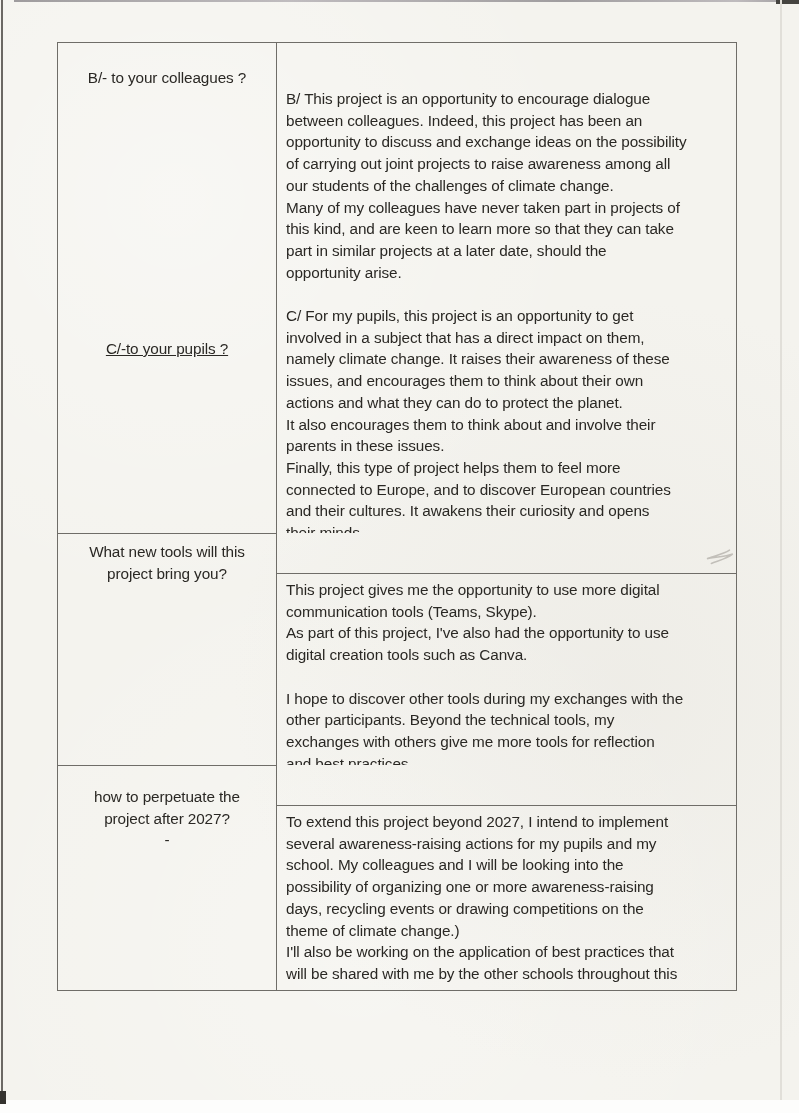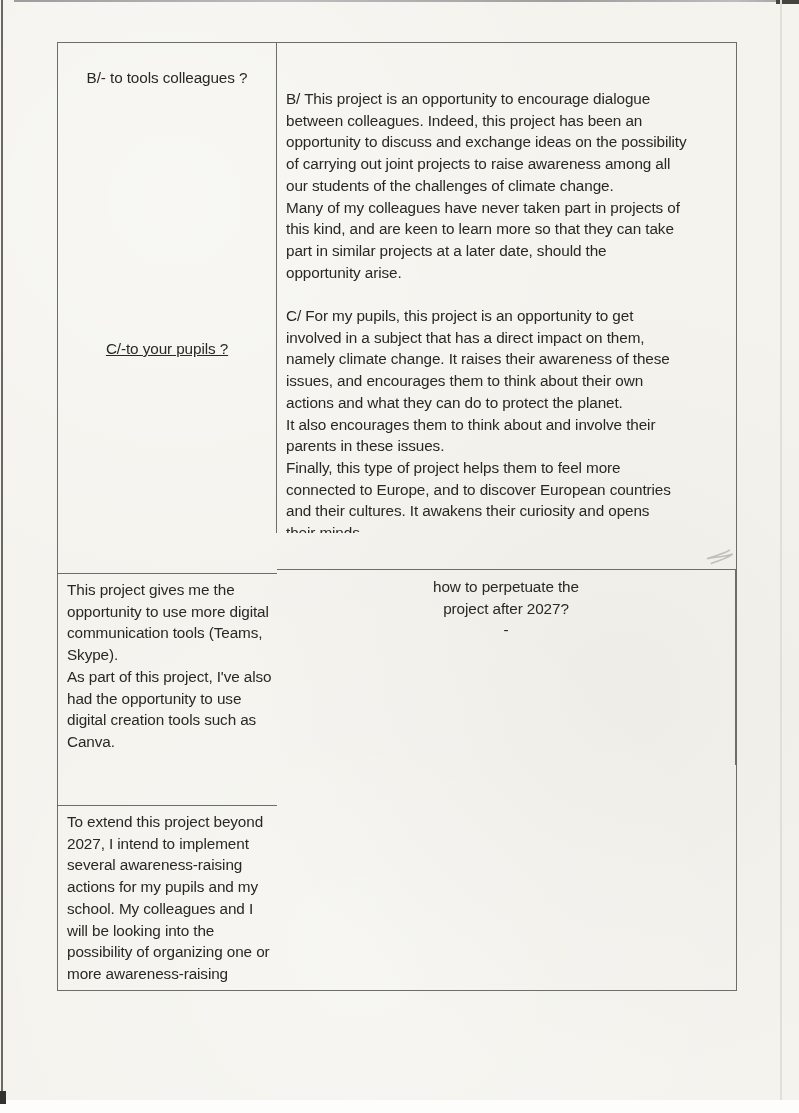--- a/index.html
+++ b/index.html
@@ -81,21 +81,21 @@
     text-align: center;
     position: relative;
   }
   .row2 { border-top: 1px solid #6f6d68; }
   .row3 { border-top: 1px solid #6f6d68; }
 
   .qcell .q-label { padding: 0 6px; }
   .q-b { position: absolute; top: 24px; left: 0; right: 0; }
   .q-c { position: absolute; top: 295px; left: 0; right: 0; text-decoration: underline; }
   .qcell.row2 { padding-top: 7px; }
-  .qcell.row3 { padding-top: 6px; margin-top: 36px; }
+  .qcell.row3 { padding-top: 20px; }
 
   .acell { padding: 5px 4px 0 9px; margin-top: 40px; }
 </style>
 </head>
 <body>
 
 <div class="page">
 
   <div class="top-edge-line"></div>
   <div class="top-right-mark"></div>
@@ -103,21 +103,21 @@
   <div class="right-edge-shadow"></div>
   <div class="scanner-strip"></div>
   <div class="bottom-left-mark"></div>
   <svg class="pencil-smudge" width="36" height="20" viewBox="0 0 36 20">
     <path d="M30 3 C 23 7, 12 8, 7 10 C 15 9, 26 9, 33 7 C 26 12, 16 13, 11 15" fill="none" stroke="#b7b4ae" stroke-width="1.6" stroke-linecap="round"></path>
   </svg>
 
   <div class="qa-table">
 
     <div class="cell qcell row1">
-      <div class="q-label q-b">B/- to tools colleagues ?</div>
+      <div class="q-label q-b">B/- to your colleagues ?</div>
       <div class="q-label q-c">C/-to your pupils ?</div>
     </div>
     <div class="cell acell row1">B/ This project is an opportunity to encourage dialogue
 between colleagues. Indeed, this project has been an
 opportunity to discuss and exchange ideas on the possibility
 of carrying out joint projects to raise awareness among all
 our students of the challenges of climate change.
 Many of my colleagues have never taken part in projects of
 this kind, and are keen to learn more so that they can take
 part in similar projects at a later date, should the
@@ -128,20 +128,22 @@
 namely climate change. It raises their awareness of these
 issues, and encourages them to think about their own
 actions and what they can do to protect the planet.
 It also encourages them to think about and involve their
 parents in these issues.
 Finally, this type of project helps them to feel more
 connected to Europe, and to discover European countries
 and their cultures. It awakens their curiosity and opens
 their minds.</div>
 
+    <div class="cell qcell row2">What new tools will this
+project bring you?</div>
     <div class="cell acell row2">This project gives me the opportunity to use more digital
 communication tools (Teams, Skype).
 As part of this project, I've also had the opportunity to use
 digital creation tools such as Canva.
 
 I hope to discover other tools during my exchanges with the
 other participants. Beyond the technical tools, my
 exchanges with others give me more tools for reflection
 and best practices.</div>
 

